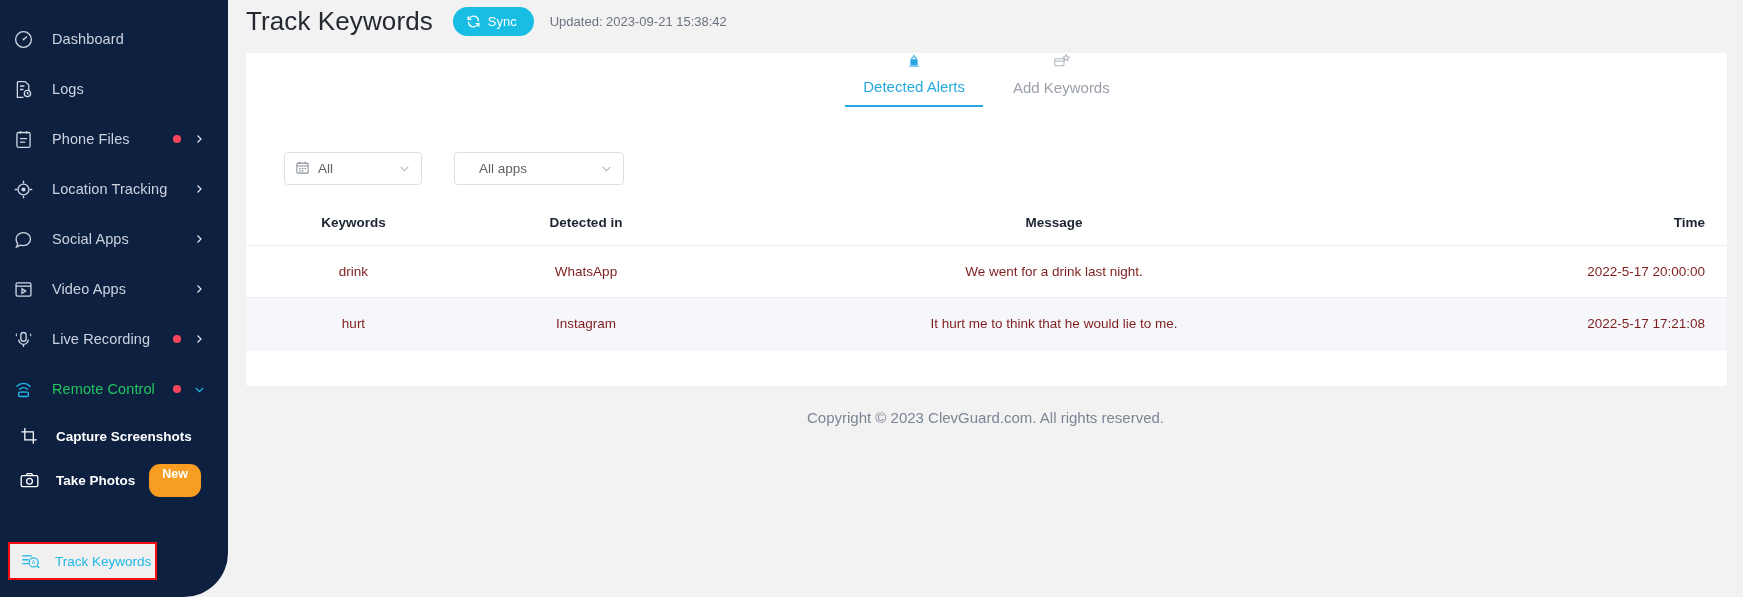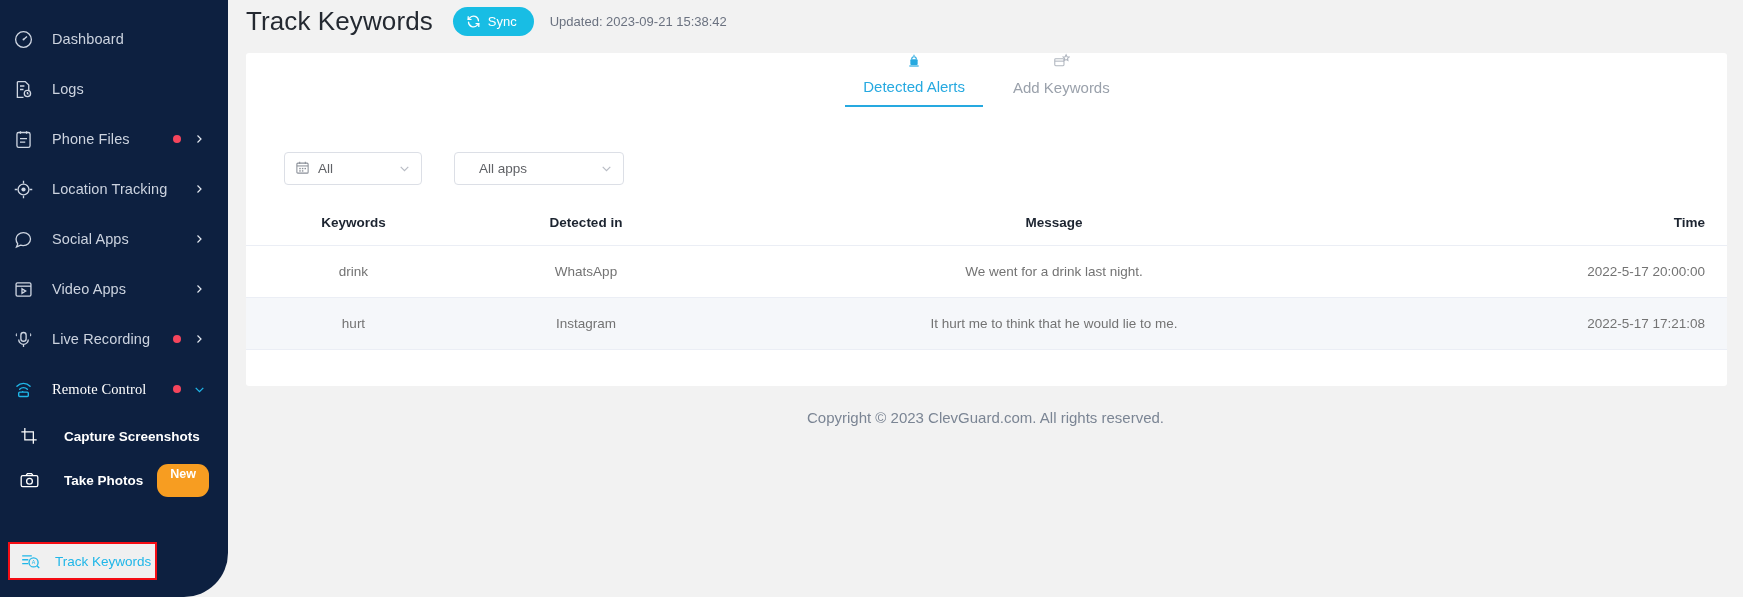--- a/index.html
+++ b/index.html
@@ -35,21 +35,21 @@
     color: #cfd6e2;
   }
   .nav-icon svg { display:block; }
   .nav-label {
     margin-left: 14px;
     font-size: 14.5px;
     color: #ccd3df;
     letter-spacing: .1px;
     flex: 1;
   }
-  .nav-item.active .nav-label { color: #ffffff; font-family: Liberation Serif, serif; }
+  .nav-item.active .nav-label { color: #22c55e; }
   .nav-item.active .nav-icon { color: #1fb6e8; }
   .dot {
     width: 8px; height: 8px; border-radius: 50%;
     background: #f5455c; margin-right: 11px; flex: 0 0 8px;
   }
   .chev {
     width: 14px; color: #e4e9f1; display:flex; align-items:center; justify-content:center;
   }
   .nav-item.active .chev { color: #1fb6e8; }
 
@@ -59,21 +59,21 @@
     padding-left: 14px;
     cursor: pointer;
     position: relative;
   }
   .sub-icon {
     width: 30px; height: 30px; flex: 0 0 30px;
     display:flex; align-items:center; justify-content:center;
     color: #ffffff;
   }
   .sub-label {
-    margin-left: 20px; font-size: 13.5px; color: #ffffff; font-weight: 600;
+    margin-left: 12px; font-size: 13.5px; color: #ffffff; font-weight: 600;
   }
   .badge-new {
     background: #f79d21; color: #fff;
     font-size: 12.5px; font-weight: 700;
     border-radius: 11px; padding: 3px 13px 16px 13px;
     margin-left: 14px;
   }
   
   .selected-wrap {
     position: absolute; left: 8px; bottom: 17px;
@@ -166,21 +166,21 @@
   .select.wide { width: 170px; padding-left: 24px; }
 
   table { width: 100%; border-collapse: collapse; margin-top: 16px; }
   thead th {
     font-size: 13.5px; color: #1c2430; font-weight: 700;
     padding: 14px 0 15px 0;
     border-bottom: 1px solid #ebeef5;
     text-align: center;
   }
   tbody td {
-    font-size: 13.5px; color: #737373;
+    font-size: 13.5px; color: #7f1d1d;
     padding: 18px 0 18px 0;
     text-align: center;
     border-bottom: 1px solid #ebeef5;
   }
   tbody tr.striped td { background: #f5f7fa; }
   th.col-kw, td.col-kw { width: 215px; }
   th.col-det, td.col-det { width: 250px; }
   th.col-msg, td.col-msg { width: auto; }
   th.col-time, td.col-time { width: 330px; text-align: right; padding-right: 22px; }
 

